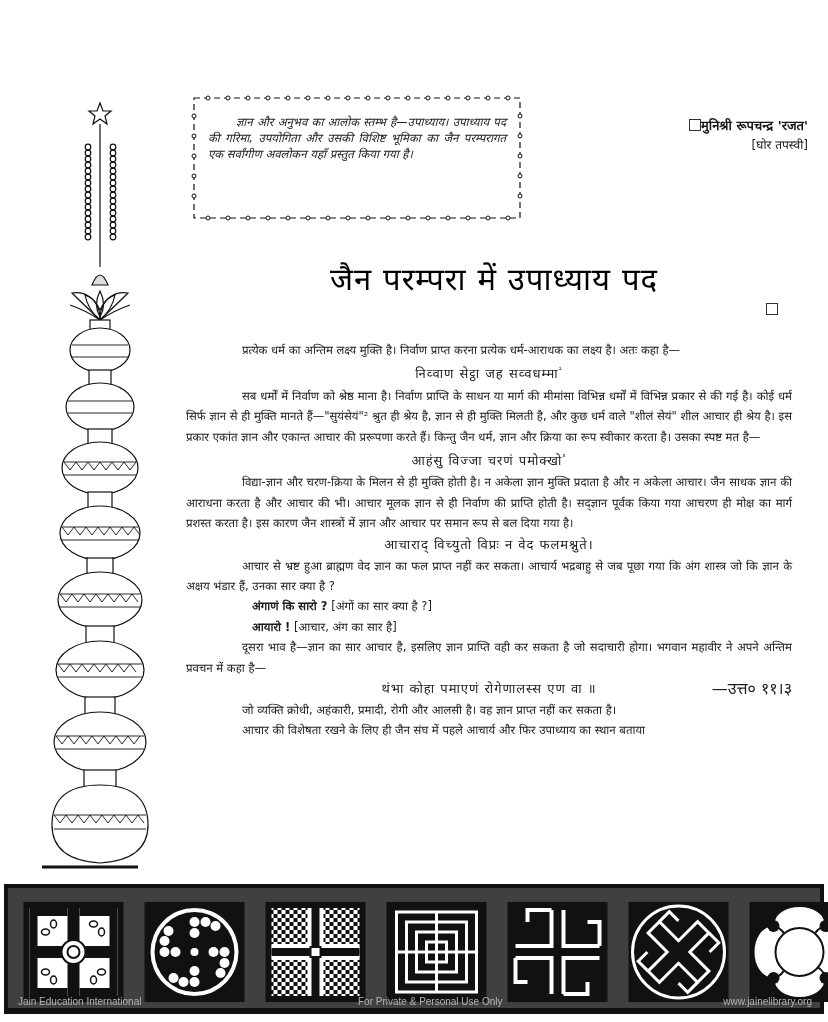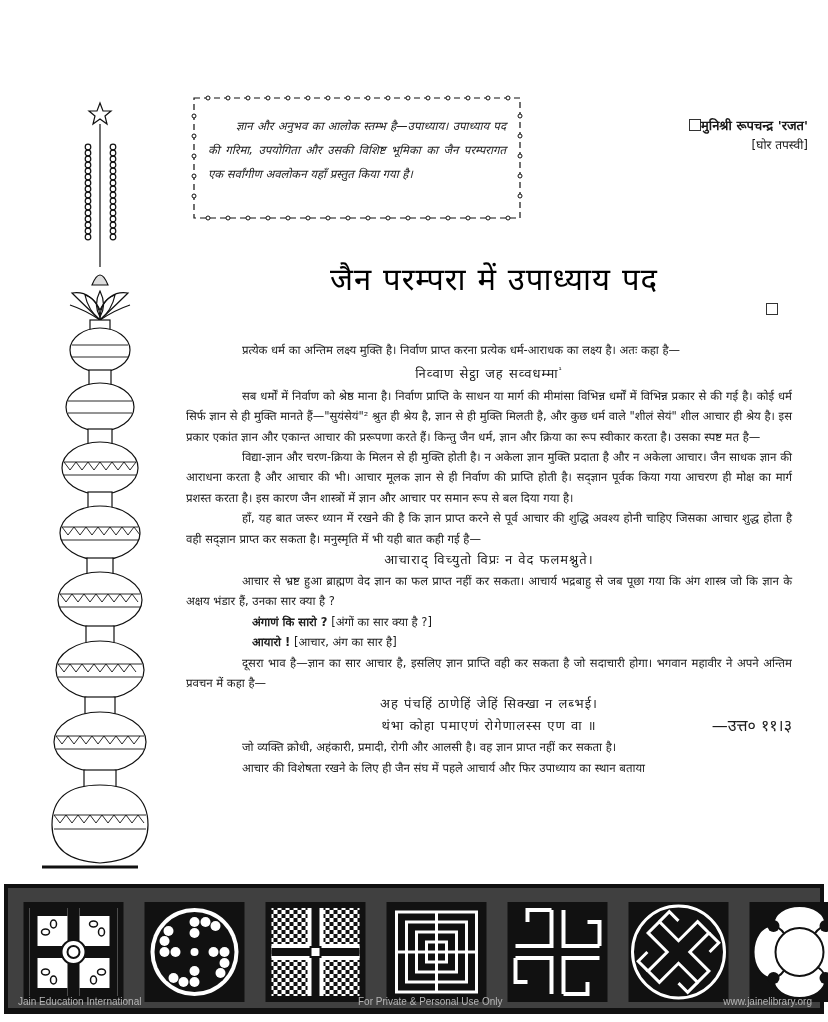--- a/index.html
+++ b/index.html
@@ -6,21 +6,21 @@
   body { width: 828px; height: 1022px; position: relative; overflow: hidden;
          font-family: "DejaVu Sans", "Liberation Sans", sans-serif; color: #1a1a1a; }
 
   
   .pillar { position: absolute; left: 0; top: 95px; width: 180px; height: 780px; }
 
   
   .intro-box { position: absolute; left: 188px; top: 92px; width: 338px; height: 132px;
                box-sizing: border-box; padding: 22px 20px 10px 20px; }
   .intro-box .frame { position: absolute; inset: 0; }
-  .intro-text { position: relative; font-size: 11.5px; line-height: 24px; font-style: italic;
+  .intro-text { position: relative; font-size: 11.5px; line-height: 16px; font-style: italic;
                 text-indent: 28px; text-align: justify; color: #222; }
 
   
   .author { position: absolute; right: 20px; top: 116px; text-align: right; }
   .author-line { font-size: 13px; font-weight: bold; display: flex; align-items: center; justify-content: flex-end; }
   .checkbox-sq { display: inline-block; width: 10px; height: 10px; border: 1px solid #333; background: #fff; }
   .author-sub { font-size: 12px; margin-top: 2px; margin-right: 0px; }
 
   
   .title { position: absolute; left: 330px; top: 236px; font-size: 31px; letter-spacing: 1px; font-weight: normal; color: #000000; }
@@ -194,28 +194,27 @@
   <div class="author-sub">[घोर तपस्वी]</div>
 </div>
 
 <h1 class="title">जैन परम्परा में उपाध्याय पद</h1>
 <span class="title-square"></span>
 
 <div class="content">
   <p class="ind">प्रत्येक धर्म का अन्तिम लक्ष्य मुक्ति है। निर्वाण प्राप्त करना प्रत्येक धर्म-आराधक का लक्ष्य है। अतः कहा है—</p>
   <div class="verse"><span>निव्वाण सेट्ठा जह सव्वधम्मा</span><sup>¹</sup></div>
   <p class="ind">सब धर्मों में निर्वाण को श्रेष्ठ माना है। निर्वाण प्राप्ति के साधन या मार्ग की मीमांसा विभिन्न धर्मों में विभिन्न प्रकार से की गई है। कोई धर्म सिर्फ ज्ञान से ही मुक्ति मानते हैं—"सुयंसेयं"² श्रुत ही श्रेय है, ज्ञान से ही मुक्ति मिलती है, और कुछ धर्म वाले "शीलं सेयं" शील आचार ही श्रेय है। इस प्रकार एकांत ज्ञान और एकान्त आचार की प्ररूपणा करते हैं। किन्तु जैन धर्म, ज्ञान और क्रिया का रूप स्वीकार करता है। उसका स्पष्ट मत है—</p>
+  <div class="verse"><span>आहंसु विज्जा चरणं पमोक्खो</span><sup>³</sup></div>
   <p class="ind">विद्या-ज्ञान और चरण-क्रिया के मिलन से ही मुक्ति होती है। न अकेला ज्ञान मुक्ति प्रदाता है और न अकेला आचार। जैन साधक ज्ञान की आराधना करता है और आचार की भी। आचार मूलक ज्ञान से ही निर्वाण की प्राप्ति होती है। सद्ज्ञान पूर्वक किया गया आचरण ही मोक्ष का मार्ग प्रशस्त करता है। इस कारण जैन शास्त्रों में ज्ञान और आचार पर समान रूप से बल दिया गया है।</p>
-  <p class="ind">हाँ, यह बात जरूर ध्यान में रखने की है कि ज्ञान प्राप्त करने से पूर्व आचार की शुद्धि अवश्य होनी चाहिए जिसका आचार शुद्ध होता है वही सद्ज्ञान प्राप्त कर सकता है। मनुस्मृति में भी यही बात कही गई है—</p>
   <div class="verse">आचाराद् विच्युतो विप्रः न वेद फलमश्नुते।</div>
   <p class="ind">आचार से भ्रष्ट हुआ ब्राह्मण वेद ज्ञान का फल प्राप्त नहीं कर सकता। आचार्य भद्रबाहु से जब पूछा गया कि अंग शास्त्र जो कि ज्ञान के अक्षय भंडार हैं, उनका सार क्या है ?</p>
   <div class="bold-line"><b>अंगाणं कि सारो ?</b><span> [अंगों का सार क्या है ?]</span></div>
   <div class="bold-line"><b>आयारो !</b><span> [आचार, अंग का सार है]</span></div>
   <p class="ind">दूसरा भाव है—ज्ञान का सार आचार है, इसलिए ज्ञान प्राप्ति वही कर सकता है जो सदाचारी होगा। भगवान महावीर ने अपने अन्तिम प्रवचन में कहा है—</p>
-  <div class="verse2">अह पंचहिं ठाणेहिं जेहिं सिक्खा न लब्भई।</div>
   <div class="verse2"><span>थंभा कोहा पमाएणं रोगेणालस्स एण वा ॥</span><span class="verse-ref">—उत्त० ११।३</span></div>
   <p class="ind">जो व्यक्ति क्रोधी, अहंकारी, प्रमादी, रोगी और आलसी है। वह ज्ञान प्राप्त नहीं कर सकता है।</p>
   <p class="ind">आचार की विशेषता रखने के लिए ही जैन संघ में पहले आचार्य और फिर उपाध्याय का स्थान बताया</p>
 </div>
 
 <div class="band">
   <div class="tiles">
     <svg class="tile" viewBox="0 0 100 100">
       <rect width="100" height="100" fill="#111"></rect>
       <rect x="6" y="6" width="88" height="88" fill="#fff"></rect>

